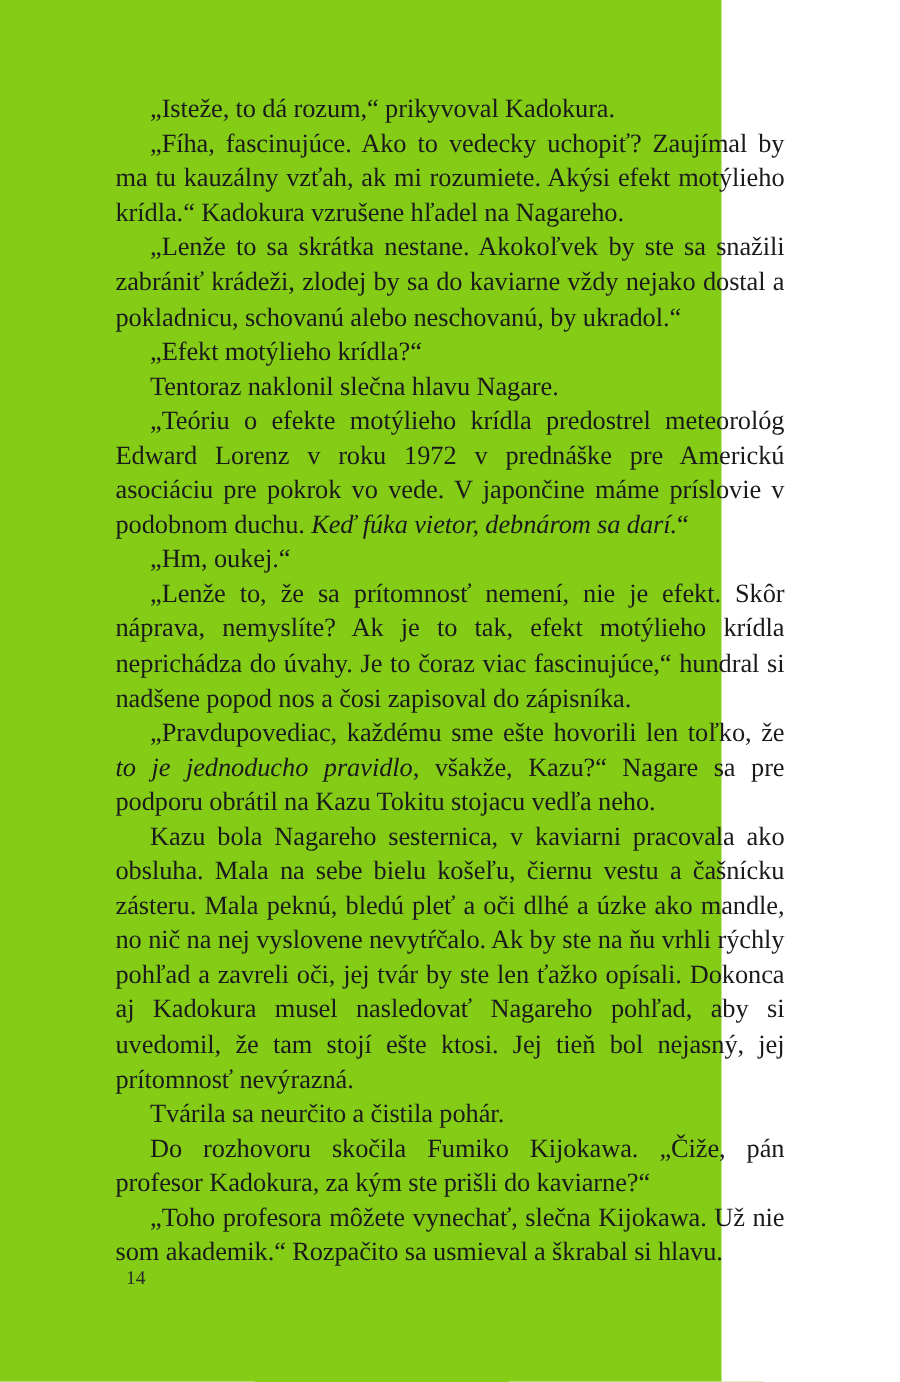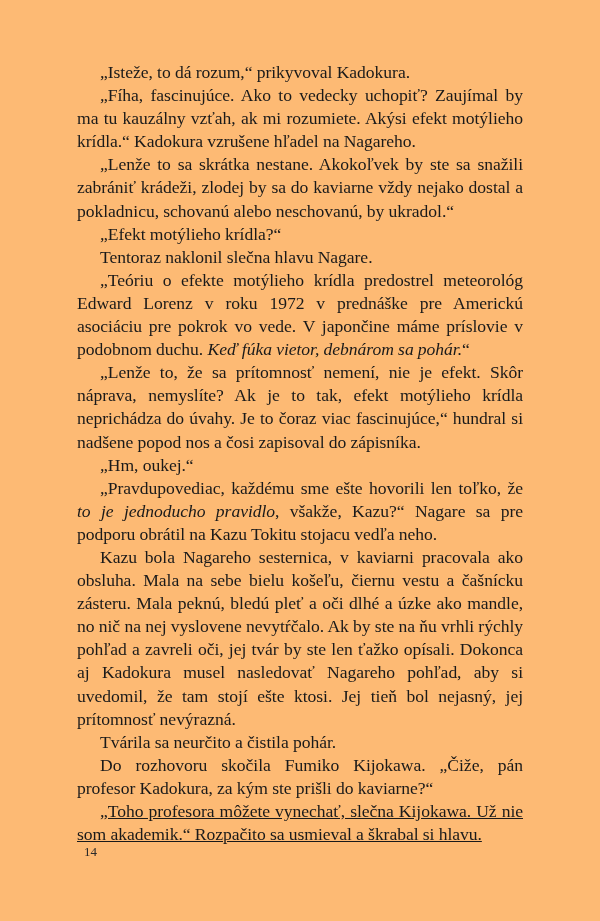--- a/index.html
+++ b/index.html
@@ -11,44 +11,43 @@
     width: 600px;
     height: 921px;
     position: relative;
     overflow: hidden;
     font-family: "Liberation Serif", "DejaVu Serif", serif;
     color: #1a1a1a;
   }
   #page {
     position: absolute;
     left: 0; top: 0;
-    width: 600px;
+    width: 481px;
     height: 921px;
-    background: #fdba74;
+    background: #84cc16;
   }
   #text-block {
     position: absolute;
     left: 77px;
     top: 61px;
     width: 446px;
   }
   p.para {
     margin: 0;
     text-indent: 23px;
     text-align: justify;
     text-justify: inter-word;
     font-size: 17.6px;
     line-height: 23.1px;
     letter-spacing: -0.05px;
     word-spacing: -0.1px;
     -webkit-font-smoothing: antialiased;
   }
   p.para:last-of-type {
     text-align: justify;
-    text-decoration: underline;
   }
   
   em.it {
     font-style: italic;
   }
   #page-number {
     position: absolute;
     left: 84px;
     top: 844px;
     font-size: 13px;
@@ -68,26 +67,26 @@
 
     <p class="para">„Fíha, fascinujúce. Ako to vedecky uchopiť? Zaujímal by ma tu kauzálny vzťah, ak mi rozumiete. Akýsi efekt motýlieho krídla.“ Kadokura vzrušene hľadel na Nagareho.</p>
 
     <p class="para">„Lenže to sa skrátka nestane. Akokoľvek by ste sa snažili zabrániť krádeži, zlodej by sa do kaviarne vždy nejako dostal a pokladnicu, schovanú alebo neschovanú, by ukradol.“</p>
 
     <p class="para">„Efekt motýlieho krídla?“</p>
 
     <p class="para">Tentoraz naklonil slečna hlavu Nagare.</p>
 
     <p class="para">
-      <span>„Teóriu o efekte motýlieho krídla predostrel meteorológ Edward Lorenz v roku 1972 v prednáške pre Americkú asociáciu pre pokrok vo vede. V japončine máme príslovie v podobnom duchu. </span><em class="it">Keď fúka vietor, debnárom sa pohár.</em><span>“</span>
+      <span>„Teóriu o efekte motýlieho krídla predostrel meteorológ Edward Lorenz v roku 1972 v prednáške pre Americkú asociáciu pre pokrok vo vede. V japončine máme príslovie v podobnom duchu. </span><em class="it">Keď fúka vietor, debnárom sa darí.</em><span>“</span>
     </p>
 
+    <p class="para">„Hm, oukej.“</p>
+
     <p class="para">„Lenže to, že sa prítomnosť nemení, nie je efekt. Skôr náprava, nemyslíte? Ak je to tak, efekt motýlieho krídla neprichádza do úvahy. Je to čoraz viac fascinujúce,“ hundral si nadšene popod nos a čosi zapisoval do zápisníka.</p>
-
-    <p class="para">„Hm, oukej.“</p>
 
     <p class="para">
       <span>„Pravdupovediac, každému sme ešte hovorili len toľko, že </span><em class="it">to je jednoducho pravidlo</em><span>, všakže, Kazu?“ Nagare sa pre podporu obrátil na Kazu Tokitu stojacu vedľa neho.</span>
     </p>
 
 
     <p class="para">Kazu bola Nagareho sesternica, v kaviarni pracovala ako obsluha. Mala na sebe bielu košeľu, čiernu vestu a čašnícku zásteru. Mala peknú, bledú pleť a oči dlhé a úzke ako mandle, no nič na nej vyslovene nevytŕčalo. Ak by ste na ňu vrhli rýchly pohľad a zavreli oči, jej tvár by ste len ťažko opísali. Dokonca aj Kadokura musel nasledovať Nagareho pohľad, aby si uvedomil, že tam stojí ešte ktosi. Jej tieň bol nejasný, jej prítomnosť nevýrazná.</p>
 
     <p class="para">Tvárila sa neurčito a čistila pohár.</p>
 

